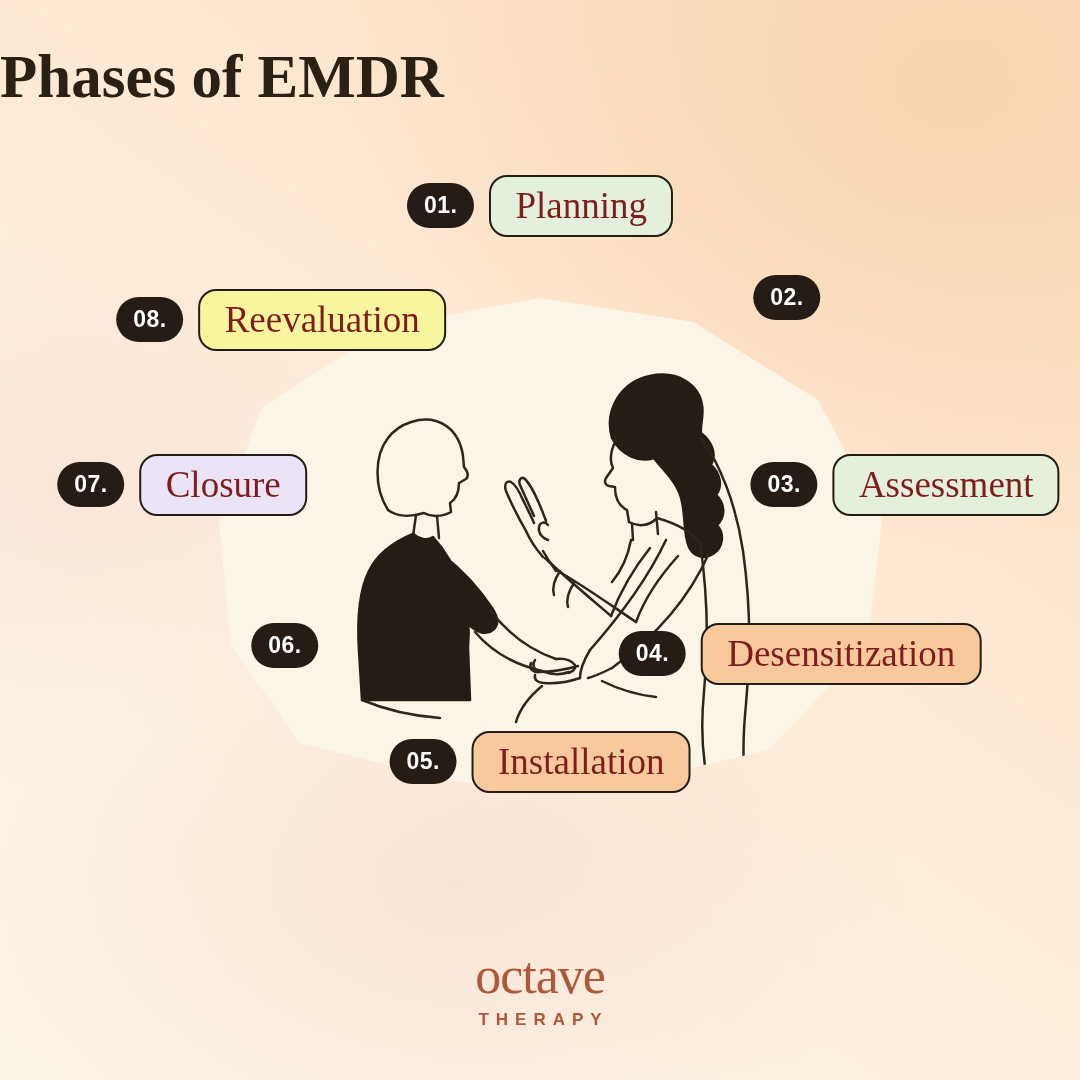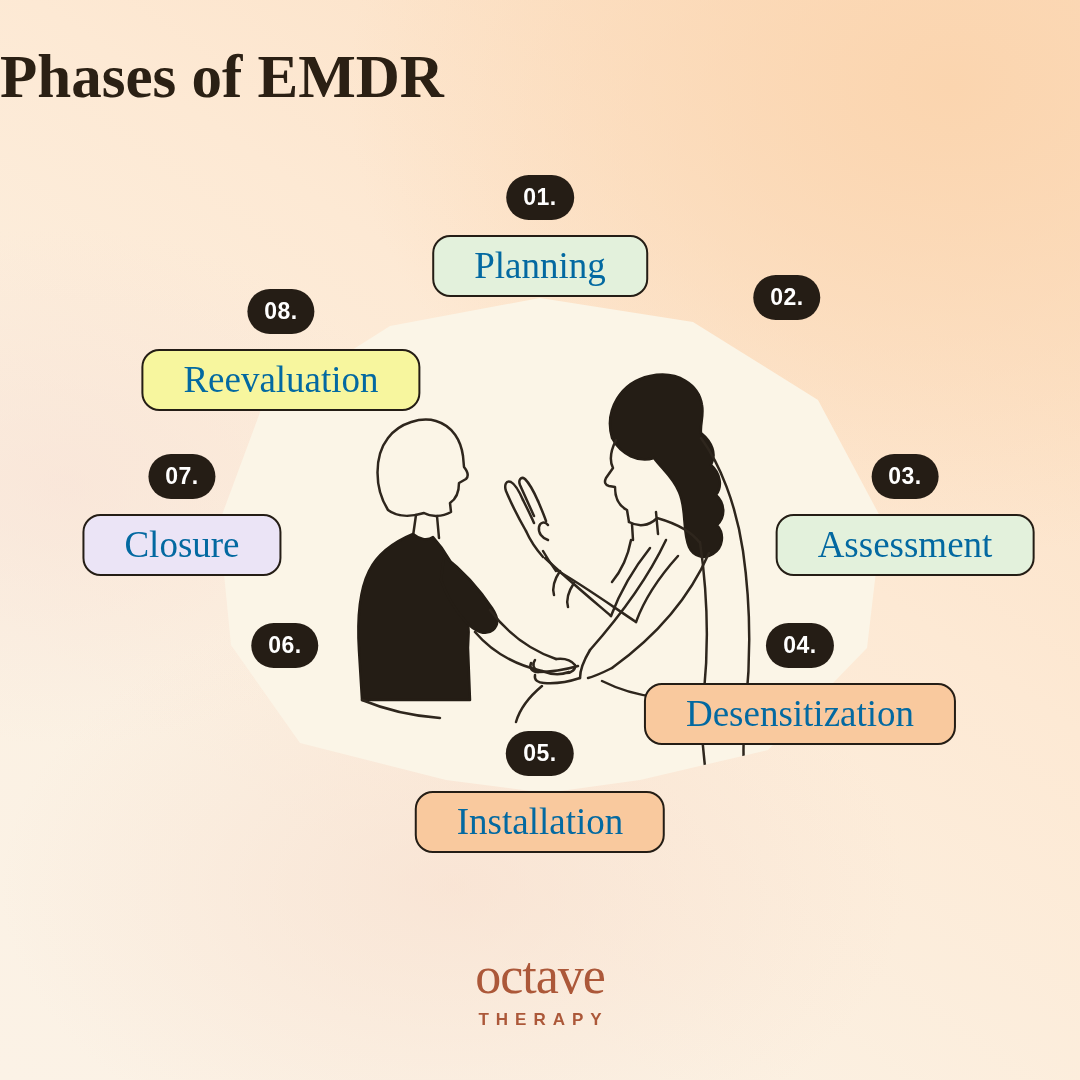--- a/index.html
+++ b/index.html
@@ -12,31 +12,31 @@
       radial-gradient(55% 40% at 6% 45%, rgba(247,224,213,0.55) 0%, rgba(247,224,213,0) 60%),
       linear-gradient(215deg, #fbdcbd 0%, #fde9d4 40%, #fbf1e3 75%, #fbf2e6 100%);
   }
   .title{
     position:absolute;top:42px;left:0;width:100%;
     font-size:61px;font-weight:600;color:#2b2014;letter-spacing:0px;z-index:2;margin:0;
   }
   svg.scene{position:absolute;left:0;top:0;z-index:1;}
   .phase{
     position:absolute;transform:translateX(-50%);
-    display:flex;flex-direction:column;align-items:center;gap:15px;z-index:3;
+    display:flex;flex-direction:row;align-items:center;gap:15px;z-index:3;
   }
   .badge{
     background:#251d15;color:#ffffff;
     font-family:"Liberation Sans","DejaVu Sans",sans-serif;
     font-weight:700;font-size:23px;line-height:1;
     padding:11px 17px;border-radius:26px;letter-spacing:0.5px;
   }
   .pill{
     border:2px solid #241d15;border-radius:18px;
-    padding:7px 40px;font-size:37px;line-height:1.18;color:#0369a1;
+    padding:7px 24px;font-size:37px;line-height:1.18;color:#7f1d1d;
     white-space:nowrap;
   }
   .pos-p1{left:540px;top:175px}
   .pos-p2{left:787px;top:275px}
   .pos-p3{left:905px;top:454px}
   .pos-p4{left:800px;top:623px}
   .pos-p5{left:540px;top:731px}
   .pos-p6{left:285px;top:623px}
   .pos-p7{left:182px;top:454px}
   .pos-p8{left:281px;top:289px}

